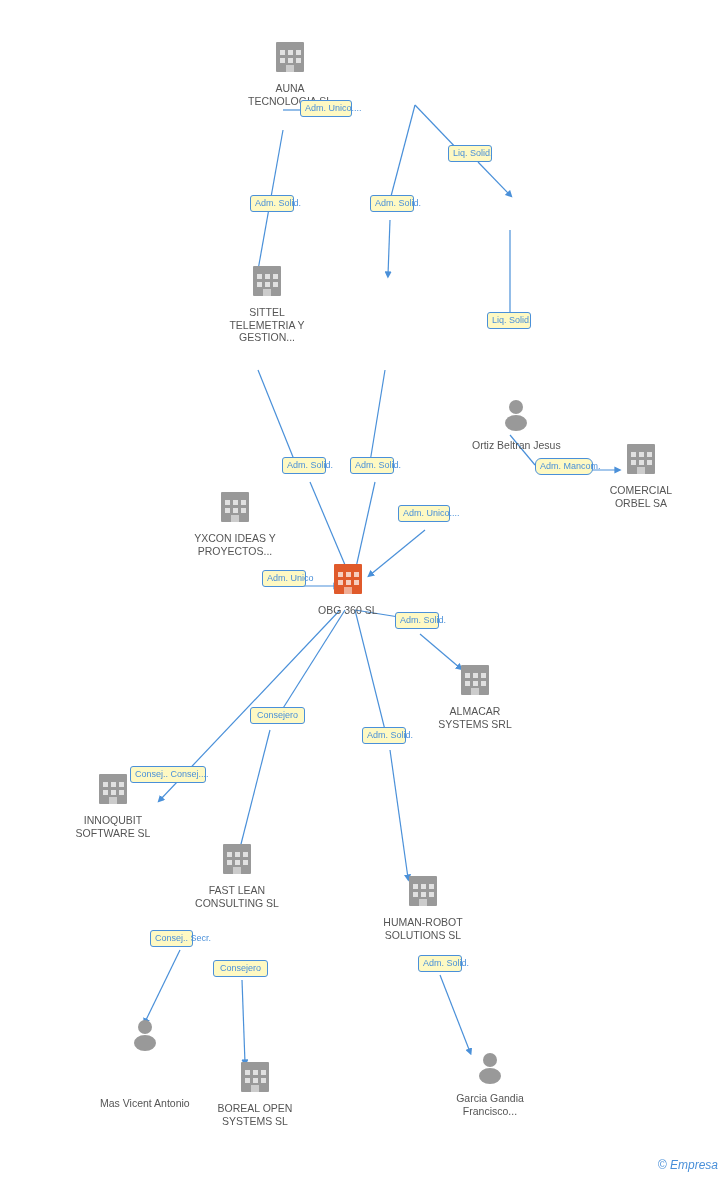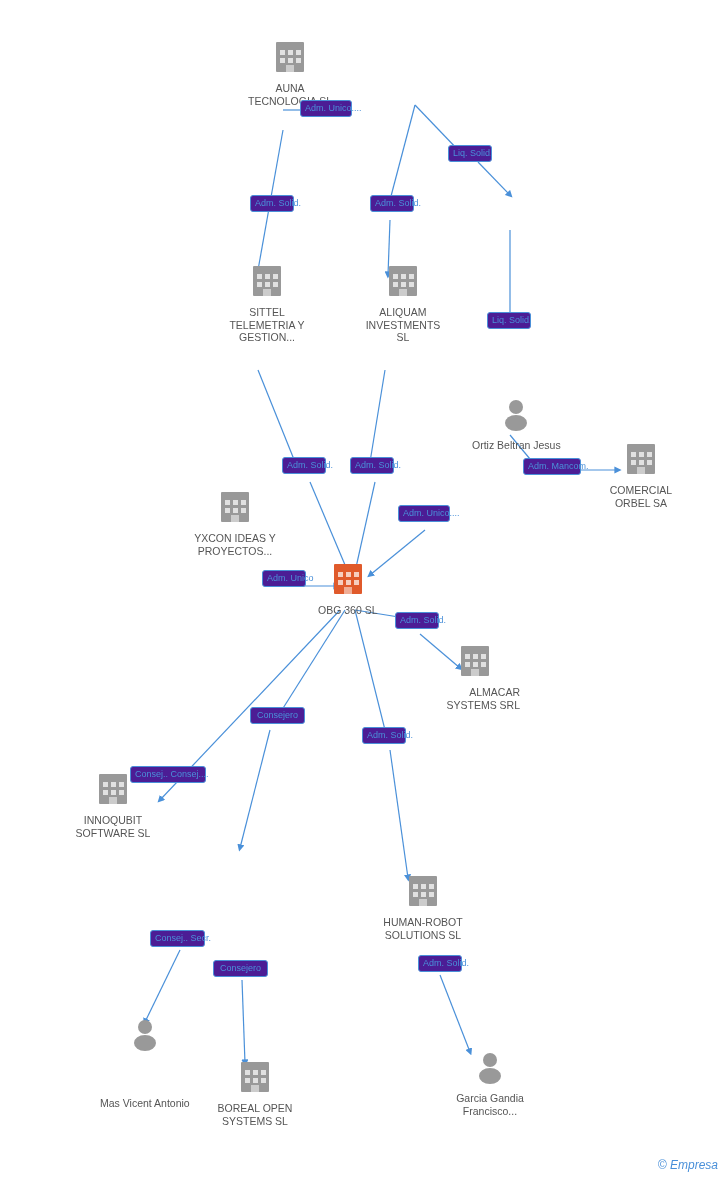--- a/index.html
+++ b/index.html
@@ -40,21 +40,21 @@
     }
     .node-label {
       margin-top: 3px;
       max-width: 90px;
       line-height: 1.2;
       color: #555;
       font-size: 10.5px;
     }
     .badge {
       position: absolute;
-      background: #4c1d95;
+      background: #fef9c3;
       border: 1.5px solid #4a90d9;
       color: #4a90d9;
       border-radius: 3px;
       font-size: 9px;
       padding: 2px 4px;
       text-align: center;
       line-height: 1.2;
       white-space: nowrap;
     }
     svg.lines {
@@ -161,34 +161,20 @@
     <rect x="16" y="12" width="5" height="5" fill="white" opacity="0.7"></rect>
     <rect x="24" y="12" width="5" height="5" fill="white" opacity="0.7"></rect>
     <rect x="8" y="20" width="5" height="5" fill="white" opacity="0.7"></rect>
     <rect x="16" y="20" width="5" height="5" fill="white" opacity="0.7"></rect>
     <rect x="24" y="20" width="5" height="5" fill="white" opacity="0.7"></rect>
     <rect x="14" y="27" width="8" height="7" fill="white" opacity="0.5"></rect>
   </svg></div>
     <div class="node-label">SITTEL TELEMETRIA Y GESTION...</div>
   </div>
 
-  <div class="node" style="left:358px;top:262px;">
-    <div class="building-icon"><svg width="36" height="36" viewBox="0 0 36 36" fill="none" xmlns="http://www.w3.org/2000/svg">
-    <rect x="4" y="8" width="28" height="26" fill="#999" rx="1"></rect>
-    <rect x="4" y="4" width="28" height="6" fill="#999" rx="1"></rect>
-    <rect x="8" y="12" width="5" height="5" fill="white" opacity="0.7"></rect>
-    <rect x="16" y="12" width="5" height="5" fill="white" opacity="0.7"></rect>
-    <rect x="24" y="12" width="5" height="5" fill="white" opacity="0.7"></rect>
-    <rect x="8" y="20" width="5" height="5" fill="white" opacity="0.7"></rect>
-    <rect x="16" y="20" width="5" height="5" fill="white" opacity="0.7"></rect>
-    <rect x="24" y="20" width="5" height="5" fill="white" opacity="0.7"></rect>
-    <rect x="14" y="27" width="8" height="7" fill="white" opacity="0.5"></rect>
-  </svg></div>
-    <div class="node-label">ALIQUAM INVESTMENTS SL</div>
-  </div>
 
   <div class="node" style="left:472px;top:395px;">
     <div class="person-icon"><svg width="36" height="36" viewBox="0 0 36 36" fill="none" xmlns="http://www.w3.org/2000/svg">
     <circle cx="18" cy="12" r="7" fill="#999"></circle>
     <ellipse cx="18" cy="28" rx="11" ry="8" fill="#999"></ellipse>
   </svg></div>
     <div class="node-label">Ortiz Beltran Jesus</div>
   </div>
 
   <div class="node" style="left:596px;top:440px;">
@@ -229,21 +215,21 @@
     <rect x="16" y="12" width="5" height="5" fill="white" opacity="0.7"></rect>
     <rect x="24" y="12" width="5" height="5" fill="white" opacity="0.7"></rect>
     <rect x="8" y="20" width="5" height="5" fill="white" opacity="0.7"></rect>
     <rect x="16" y="20" width="5" height="5" fill="white" opacity="0.7"></rect>
     <rect x="24" y="20" width="5" height="5" fill="white" opacity="0.7"></rect>
     <rect x="14" y="27" width="8" height="7" fill="white" opacity="0.5"></rect>
   </svg></div>
     <div class="node-label">OBG 360  SL</div>
   </div>
 
-  <div class="node" style="left:430px;top:642px;text-align:right;">
+  <div class="node" style="left:430px;top:661px;">
     <div class="building-icon"><svg width="36" height="36" viewBox="0 0 36 36" fill="none" xmlns="http://www.w3.org/2000/svg">
     <rect x="4" y="8" width="28" height="26" fill="#999" rx="1"></rect>
     <rect x="4" y="4" width="28" height="6" fill="#999" rx="1"></rect>
     <rect x="8" y="12" width="5" height="5" fill="white" opacity="0.7"></rect>
     <rect x="16" y="12" width="5" height="5" fill="white" opacity="0.7"></rect>
     <rect x="24" y="12" width="5" height="5" fill="white" opacity="0.7"></rect>
     <rect x="8" y="20" width="5" height="5" fill="white" opacity="0.7"></rect>
     <rect x="16" y="20" width="5" height="5" fill="white" opacity="0.7"></rect>
     <rect x="24" y="20" width="5" height="5" fill="white" opacity="0.7"></rect>
     <rect x="14" y="27" width="8" height="7" fill="white" opacity="0.5"></rect>
@@ -259,20 +245,34 @@
     <rect x="16" y="12" width="5" height="5" fill="white" opacity="0.7"></rect>
     <rect x="24" y="12" width="5" height="5" fill="white" opacity="0.7"></rect>
     <rect x="8" y="20" width="5" height="5" fill="white" opacity="0.7"></rect>
     <rect x="16" y="20" width="5" height="5" fill="white" opacity="0.7"></rect>
     <rect x="24" y="20" width="5" height="5" fill="white" opacity="0.7"></rect>
     <rect x="14" y="27" width="8" height="7" fill="white" opacity="0.5"></rect>
   </svg></div>
     <div class="node-label">INNOQUBIT SOFTWARE SL</div>
   </div>
 
+  <div class="node" style="left:192px;top:840px;">
+    <div class="building-icon"><svg width="36" height="36" viewBox="0 0 36 36" fill="none" xmlns="http://www.w3.org/2000/svg">
+    <rect x="4" y="8" width="28" height="26" fill="#999" rx="1"></rect>
+    <rect x="4" y="4" width="28" height="6" fill="#999" rx="1"></rect>
+    <rect x="8" y="12" width="5" height="5" fill="white" opacity="0.7"></rect>
+    <rect x="16" y="12" width="5" height="5" fill="white" opacity="0.7"></rect>
+    <rect x="24" y="12" width="5" height="5" fill="white" opacity="0.7"></rect>
+    <rect x="8" y="20" width="5" height="5" fill="white" opacity="0.7"></rect>
+    <rect x="16" y="20" width="5" height="5" fill="white" opacity="0.7"></rect>
+    <rect x="24" y="20" width="5" height="5" fill="white" opacity="0.7"></rect>
+    <rect x="14" y="27" width="8" height="7" fill="white" opacity="0.5"></rect>
+  </svg></div>
+    <div class="node-label">FAST LEAN CONSULTING SL</div>
+  </div>
 
   <div class="node" style="left:378px;top:872px;">
     <div class="building-icon"><svg width="36" height="36" viewBox="0 0 36 36" fill="none" xmlns="http://www.w3.org/2000/svg">
     <rect x="4" y="8" width="28" height="26" fill="#999" rx="1"></rect>
     <rect x="4" y="4" width="28" height="6" fill="#999" rx="1"></rect>
     <rect x="8" y="12" width="5" height="5" fill="white" opacity="0.7"></rect>
     <rect x="16" y="12" width="5" height="5" fill="white" opacity="0.7"></rect>
     <rect x="24" y="12" width="5" height="5" fill="white" opacity="0.7"></rect>
     <rect x="8" y="20" width="5" height="5" fill="white" opacity="0.7"></rect>
     <rect x="16" y="20" width="5" height="5" fill="white" opacity="0.7"></rect>
@@ -326,21 +326,21 @@
   </div>
 
   <div class="badge" style="left:250px;top:195px;width:44px;">
     <span>Adm. Solid.</span>
   </div>
 
   <div class="badge" style="left:487px;top:312px;width:44px;">
     <span>Liq. Solid.</span>
   </div>
 
-  <div class="badge" style="left:523px;top:458px;width:58px;">
+  <div class="badge" style="left:535px;top:458px;width:58px;border-radius:6px;">
     <span>Adm. Mancom.</span>
   </div>
 
   <div class="badge" style="left:262px;top:570px;width:44px;">
     <span>Adm. Unico</span>
   </div>
 
   <div class="badge" style="left:282px;top:457px;width:44px;">
     <span>Adm. Solid.</span>
   </div>
@@ -362,21 +362,21 @@
   </div>
 
   <div class="badge" style="left:362px;top:727px;width:44px;">
     <span>Adm. Solid.</span>
   </div>
 
   <div class="badge" style="left:130px;top:766px;width:76px;">
     <span>Consej.. Consej....</span>
   </div>
 
-  <div class="badge" style="left:150px;top:930px;width:55px;">
+  <div class="badge" style="left:150px;top:930px;width:43px;">
     <span>Consej.. Secr.</span>
   </div>
 
   <div class="badge" style="left:213px;top:960px;width:55px;">
     <span>Consejero</span>
   </div>
 
   <div class="badge" style="left:418px;top:955px;width:44px;">
     <span>Adm. Solid.</span>
   </div>

